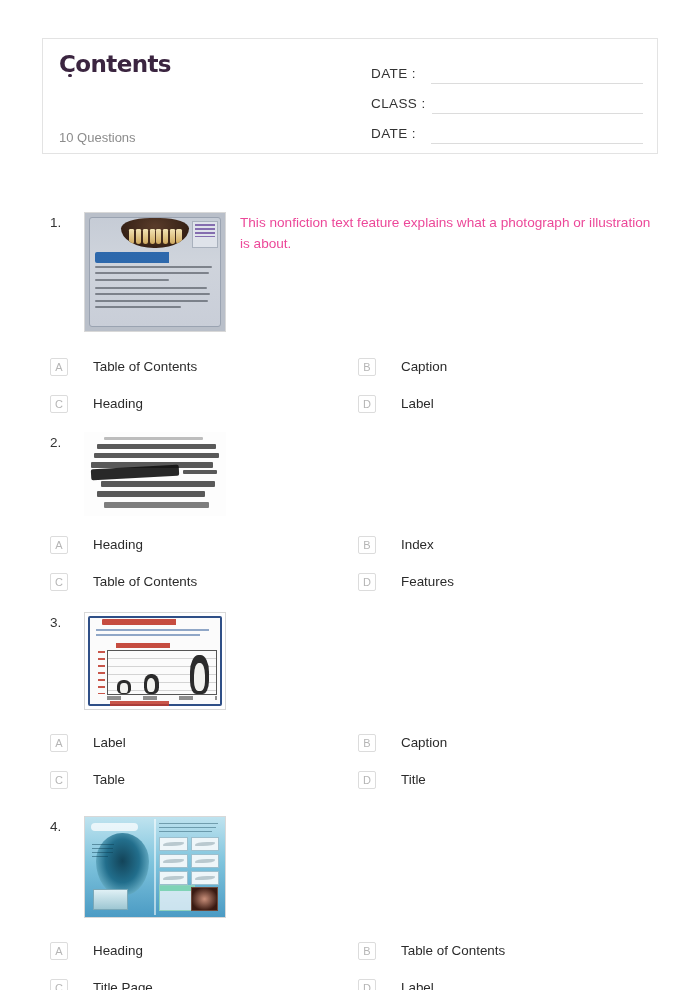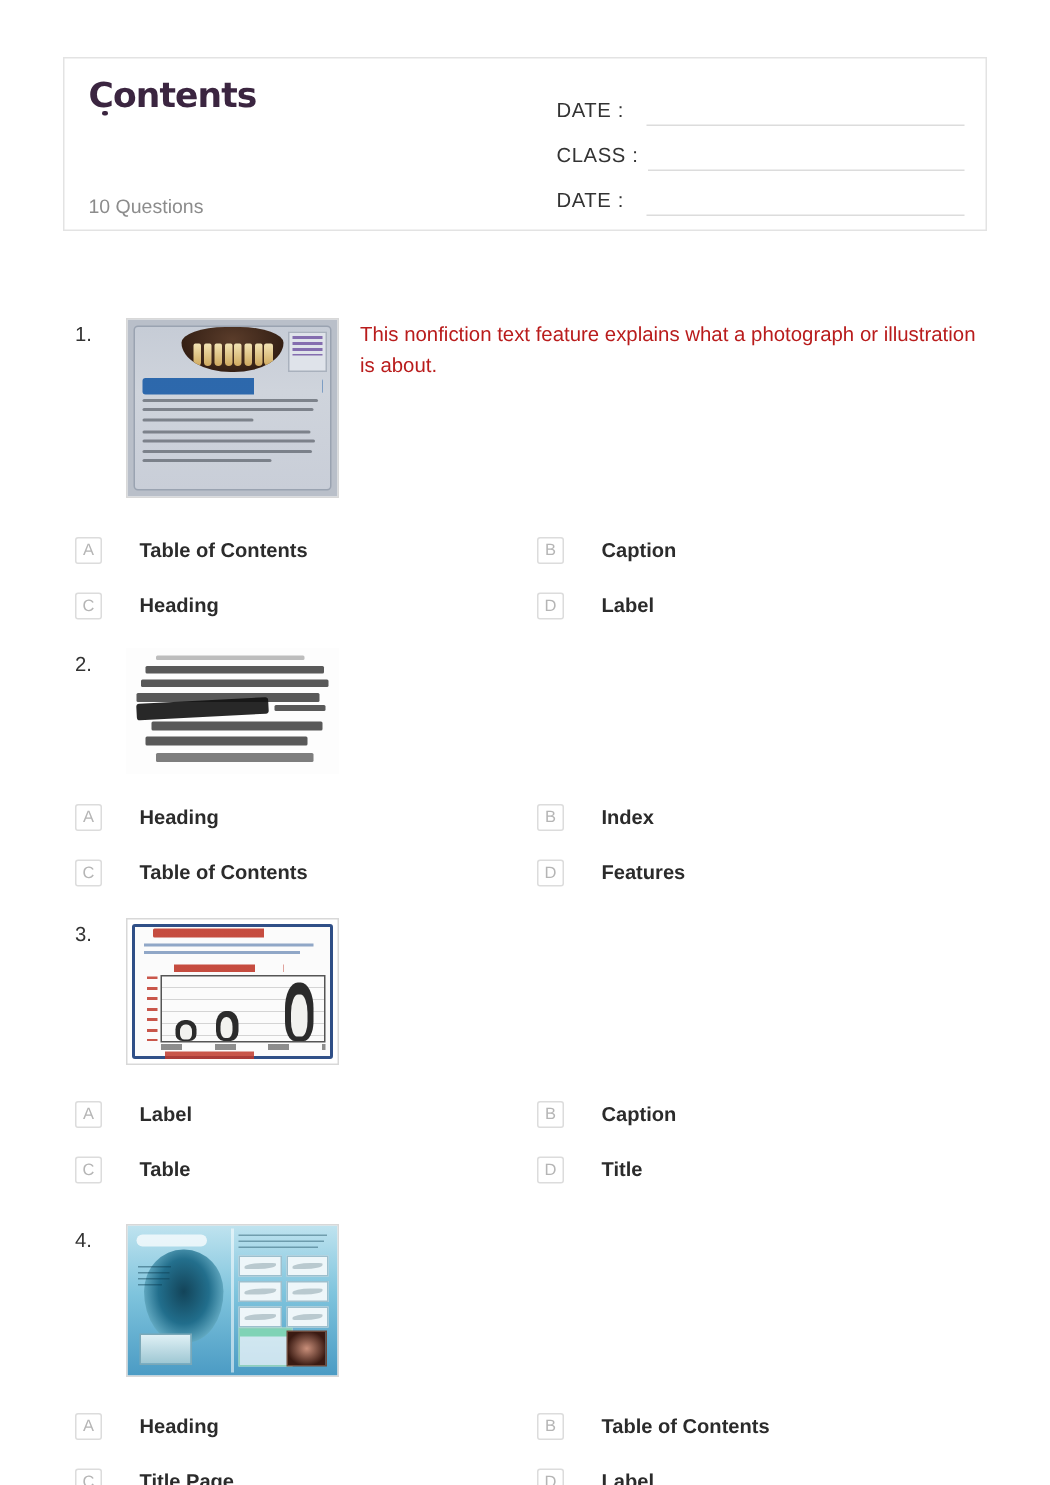--- a/index.html
+++ b/index.html
@@ -132,21 +132,21 @@
   }
   .q-text {
     position: absolute;
     left: 198px;
     top: 4px;
     width: 418px;
     font-size: 13.6px;
     line-height: 1.58;
     color: #2b2b2b;
   }
-  .q-text.selected { color: #b91c1c; }
+  .q-text.selected { color: #ec4899; }
 
   
   .options {
     position: absolute;
     left: 0;
     width: 616px;
   }
   .opt-row {
     display: flex;
     height: 37px;
@@ -169,21 +169,20 @@
     justify-content: center;
     margin-left: 8px;
     flex: 0 0 auto;
     background: #fff;
   }
   .opt-label {
     font-size: 13.4px;
     color: #2b2b2b;
     margin-left: 25px;
     white-space: nowrap;
-    font-weight: bold;
   }
 
   
   .art { position: relative; width: 100%; height: 100%; }
 
   
   .art-teeth { background: #b9bfc9; }
   .art-teeth .paper {
     position: absolute; inset: 4px;
     background: linear-gradient(180deg,#c6ccd6 0%, #cfd4dc 40%, #c9ced8 100%);

